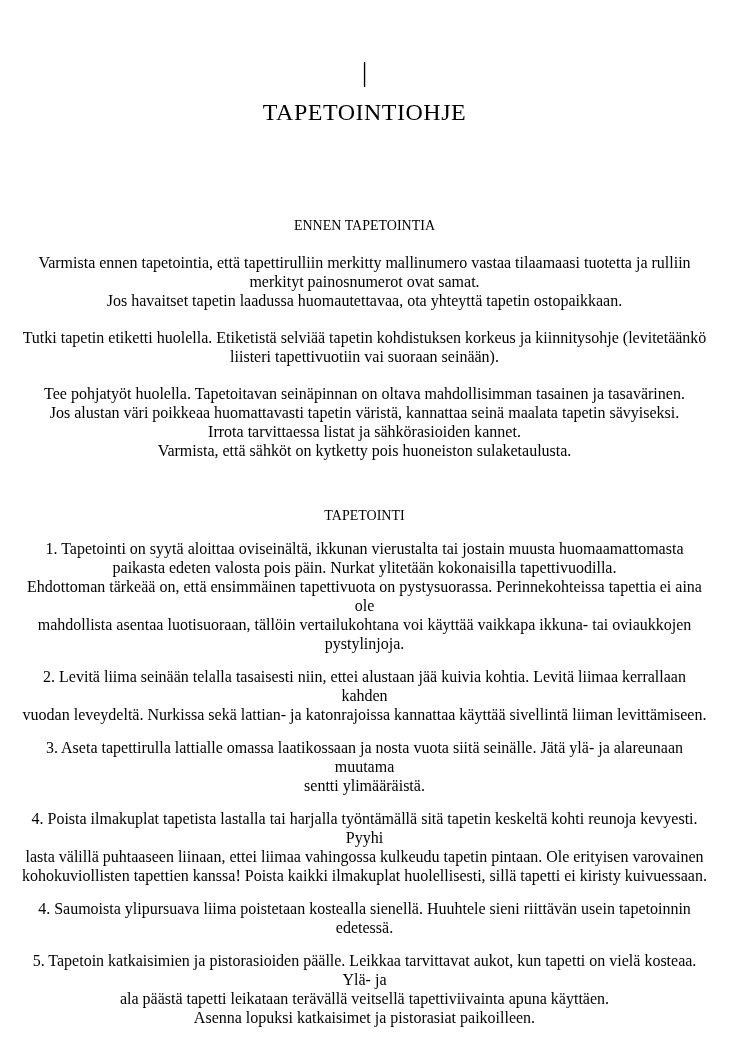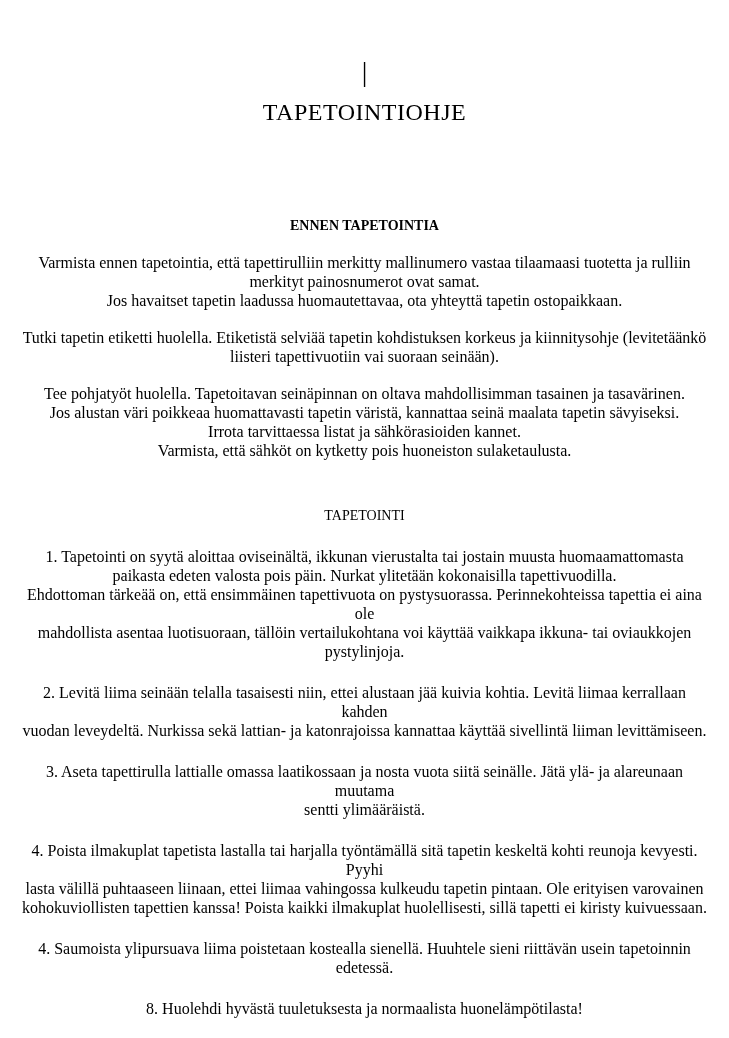--- a/index.html
+++ b/index.html
@@ -34,30 +34,30 @@
     font-size: 14px;
     line-height: 19px;
     margin: 0;
   }
   .section-heading {
     font-size: 14px;
     line-height: 19px;
     font-weight: normal;
     margin: 0;
   }
-  .heading-sec1 { margin-top: 89px; font-weight: bold; }
+  .heading-sec1 { margin-top: 89px; }
   .heading-sec2 { margin-top: 46px; }
   .para {
     font-size: 16px;
     line-height: 19px;
     margin: 0;
     white-space: pre-line;
   }
   .sec1 .para { margin-top: 18px; }
-  .sec2 .para { margin-top: 22px; }
+  .sec2 .para { margin-top: 14px; }
 </style>
 </head>
 <body>
 
 <div class="page">
 
   <div class="pipe-mark">|</div>
 
   <h1 class="doc-title">TAPETOINTIOHJE</h1>
 
@@ -92,17 +92,20 @@
 
     <p class="para">3. Aseta tapettirulla lattialle omassa laatikossaan ja nosta vuota siitä seinälle. Jätä ylä- ja alareunaan muutama
 sentti ylimääräistä.</p>
 
     <p class="para">4. Poista ilmakuplat tapetista lastalla tai harjalla työntämällä sitä tapetin keskeltä kohti reunoja kevyesti. Pyyhi
 lasta välillä puhtaaseen liinaan, ettei liimaa vahingossa kulkeudu tapetin pintaan. Ole erityisen varovainen
 kohokuviollisten tapettien kanssa! Poista kaikki ilmakuplat huolellisesti, sillä tapetti ei kiristy kuivuessaan.</p>
 
     <p class="para">4. Saumoista ylipursuava liima poistetaan kostealla sienellä. Huuhtele sieni riittävän usein tapetoinnin edetessä.</p>
 
+    <p class="para">5. Tapetoin katkaisimien ja pistorasioiden päälle. Leikkaa tarvittavat aukot, kun tapetti on vielä kosteaa. Ylä- ja
+ala päästä tapetti leikataan terävällä veitsellä tapettiviivainta apuna käyttäen.
+Asenna lopuksi katkaisimet ja pistorasiat paikoilleen.</p>
 
     <p class="para">8. Huolehdi hyvästä tuuletuksesta ja normaalista huonelämpötilasta!</p>
   </div>
 
 </div>
 
 </body></html>

